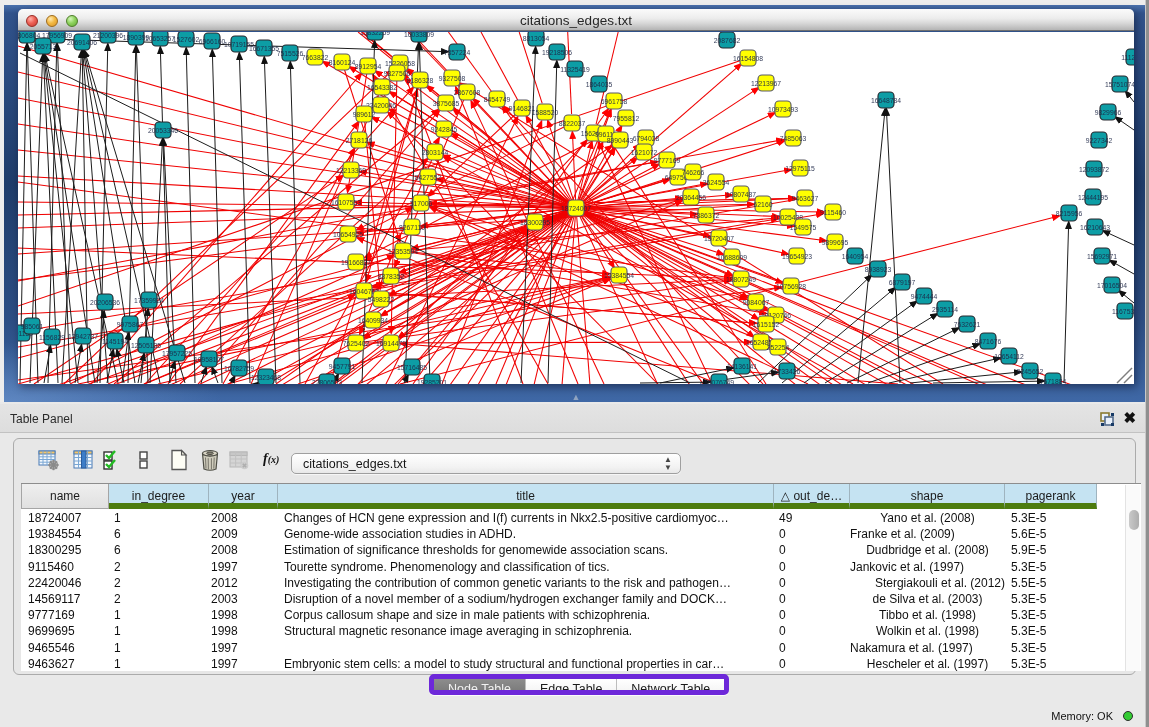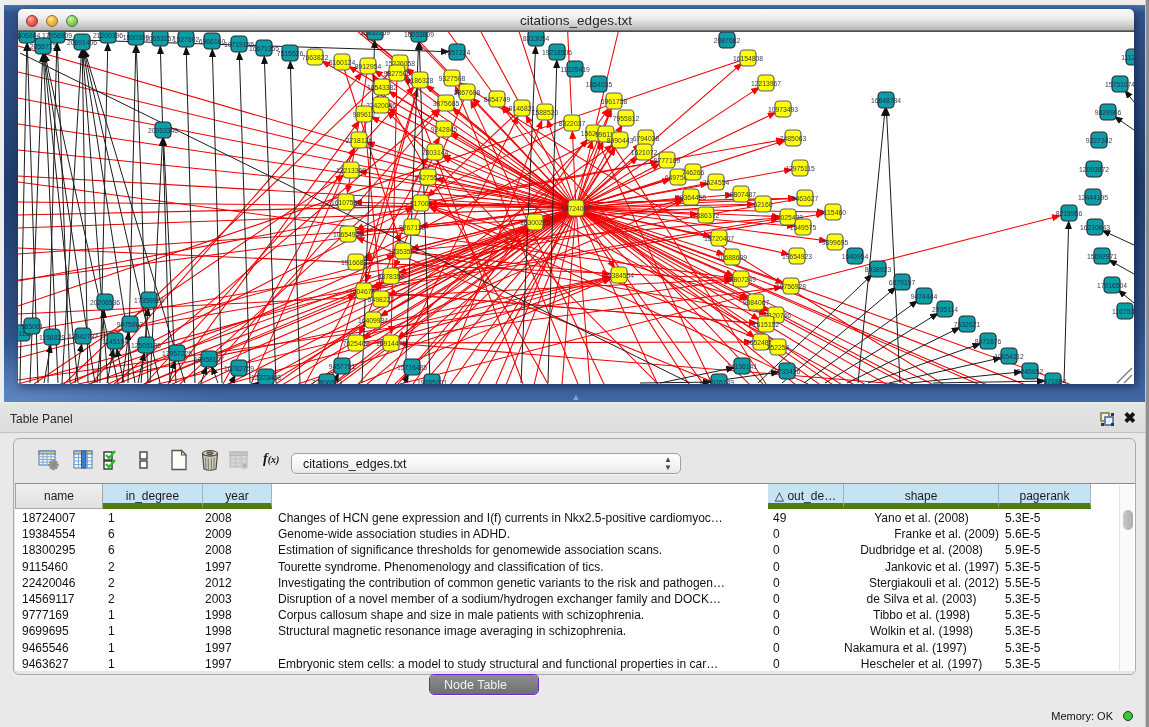--- a/index.html
+++ b/index.html
@@ -53,41 +53,41 @@
   #toolbar { position:absolute; left:2px; top:2px; height:42px; width:1100px; }
   #toolbar svg.ic { position:absolute; top:8px; }
   #combo { position:absolute; left:275px; top:12px; width:390px; height:21px;
     border:1px solid #9f9f9f; border-radius:5px;
     background:linear-gradient(180deg,#ffffff,#f2f2f2 70%,#e8e8e8);
     box-shadow:0 1px 1px rgba(255,255,255,.7); }
   #combo .cl { position:absolute; left:11px; top:3px; font-size:12.5px; color:#141414; }
   #combo .ar { position:absolute; right:8px; top:2px; font-size:8px; line-height:8px; color:#444; }
 
   
-  #ttable { position:absolute; left:1px; top:44px; width:1120px; height:188px;
+  #ttable { position:absolute; left:7px; top:44px; width:1120px; height:188px;
     background:#fff; border-top:1px solid #8d8d8d; }
   .hrow { position:absolute; left:0; top:0; height:26px; width:1078px; }
   .hc { position:absolute; top:0; height:25px; border-right:1px solid #9fb4bf;
     border-bottom:6px solid #4d7c0f; background:#c5e3f2; font-size:12px; color:#1c1c1c;
     text-align:center; line-height:25px; }
   .hc.gray { background:linear-gradient(180deg,#efefef,#e0e0e0); border-right:1px solid #a5a5a5;
     border-bottom:1px solid #a5a5a5; border-left:1px solid #a5a5a5;}
   .rows { position:absolute; left:0; top:26px; width:1078px; font-size:12px; color:#111; }
   .tr { position:absolute; height:16px; line-height:16px; width:1078px; white-space:nowrap; }
   .td { position:absolute; overflow:hidden; height:16px; }
   
   #vsb { position:absolute; right:1px; top:1px; width:15px; height:186px;
     background:#fafafa; border-left:1px solid #e3e3e3; }
   #vsb .th { position:absolute; left:2.5px; top:25px; width:10px; height:20px;
     border-radius:5px; background:linear-gradient(90deg,#c9c9c9,#adadad); }
 
   
   #tabs { position:absolute; left:429px; top:272px; height:21px; display:flex;
-    border:1px solid #6d28d9; border-radius:5px; overflow:hidden;
-    box-shadow:0 1px 0 rgba(255,255,255,.8);flex-direction:column; }
+    border:5px solid #6d28d9; border-radius:5px; overflow:hidden;
+    box-shadow:0 1px 0 rgba(255,255,255,.8); }
   #tabs .seg { height:21px; line-height:20px; font-size:12.5px; padding:0 14px;
     background:linear-gradient(180deg,#ffffff,#ededed); color:#1a1a1a; border-left:1px solid #bdbdbd; }
   #tabs .seg.on { background:linear-gradient(180deg,#8d8d8d,#6e6e6e); color:#f2f2f2; border-left:none; }
 
   
   #mem { position:absolute; right:36px; top:308px; font-size:11px; color:#111; }
   #memdot { position:absolute; right:16px; top:309px; width:10px; height:10px; border-radius:50%;
     background:#33cb33; border:1.5px solid #2c2c2c; }
 
   
@@ -760,59 +760,60 @@
         <div id="combo">
           <div class="cl">citations_edges.txt</div>
           <div class="ar">▲<br>▼</div>
         </div>
       </div>
       <div id="ttable">
         <div class="hrow">
 <div class="hc gray" style="left:0px;width:88px">name</div>
 <div class="hc" style="left:88px;width:100px">in_degree</div>
 <div class="hc" style="left:188px;width:69px">year</div>
+<div class="hc" style="left:257px;width:496px">title</div>
 <div class="hc" style="left:753px;width:76px">△ out_de…</div>
 <div class="hc" style="left:829px;width:155px">shape</div>
 <div class="hc" style="left:984px;width:92px">pagerank</div>
 </div>
 <div class="rows">
 <div class="tr" style="top:0px">
 <div class="td" style="left:7px;width:86px">18724007</div>
 <div class="td" style="left:93px;width:95px">1</div>
 <div class="td" style="left:190px;width:67px">2008</div>
 <div class="td" style="left:263px;width:490px">Changes of HCN gene expression and I(f) currents in Nkx2.5‑positive cardiomyoc…</div>
 <div class="td" style="left:758px;width:72px">49</div>
 <div class="td" style="left:829px;width:155px;text-align:center">Yano et al. (2008)</div>
 <div class="td" style="left:990px;width:86px">5.3E-5</div>
 </div>
 <div class="tr" style="top:16.2px">
 <div class="td" style="left:7px;width:86px">19384554</div>
 <div class="td" style="left:93px;width:95px">6</div>
 <div class="td" style="left:190px;width:67px">2009</div>
 <div class="td" style="left:263px;width:490px">Genome‑wide association studies in ADHD.</div>
 <div class="td" style="left:758px;width:72px">0</div>
-<div class="td" style="left:829px;width:155px;text-align:right">Franke et al. (2009)</div>
+<div class="td" style="left:829px;width:155px;text-align:left">Franke et al. (2009)</div>
 <div class="td" style="left:990px;width:86px">5.6E-5</div>
 </div>
 <div class="tr" style="top:32.4px">
 <div class="td" style="left:7px;width:86px">18300295</div>
 <div class="td" style="left:93px;width:95px">6</div>
 <div class="td" style="left:190px;width:67px">2008</div>
 <div class="td" style="left:263px;width:490px">Estimation of significance thresholds for genomewide association scans.</div>
 <div class="td" style="left:758px;width:72px">0</div>
 <div class="td" style="left:829px;width:155px;text-align:center">Dudbridge et al. (2008)</div>
 <div class="td" style="left:990px;width:86px">5.9E-5</div>
 </div>
 <div class="tr" style="top:48.599999999999994px">
 <div class="td" style="left:7px;width:86px">9115460</div>
 <div class="td" style="left:93px;width:95px">2</div>
 <div class="td" style="left:190px;width:67px">1997</div>
 <div class="td" style="left:263px;width:490px">Tourette syndrome. Phenomenology and classification of tics.</div>
 <div class="td" style="left:758px;width:72px">0</div>
-<div class="td" style="left:829px;width:155px;text-align:right">Jankovic et al. (1997)</div>
+<div class="td" style="left:829px;width:155px;text-align:left">Jankovic et al. (1997)</div>
 <div class="td" style="left:990px;width:86px">5.3E-5</div>
 </div>
 <div class="tr" style="top:64.8px">
 <div class="td" style="left:7px;width:86px">22420046</div>
 <div class="td" style="left:93px;width:95px">2</div>
 <div class="td" style="left:190px;width:67px">2012</div>
 <div class="td" style="left:263px;width:490px">Investigating the contribution of common genetic variants to the risk and pathogen…</div>
 <div class="td" style="left:758px;width:72px">0</div>
 <div class="td" style="left:829px;width:155px;text-align:right">Stergiakouli et al. (2012)</div>
 <div class="td" style="left:990px;width:86px">5.5E-5</div>

